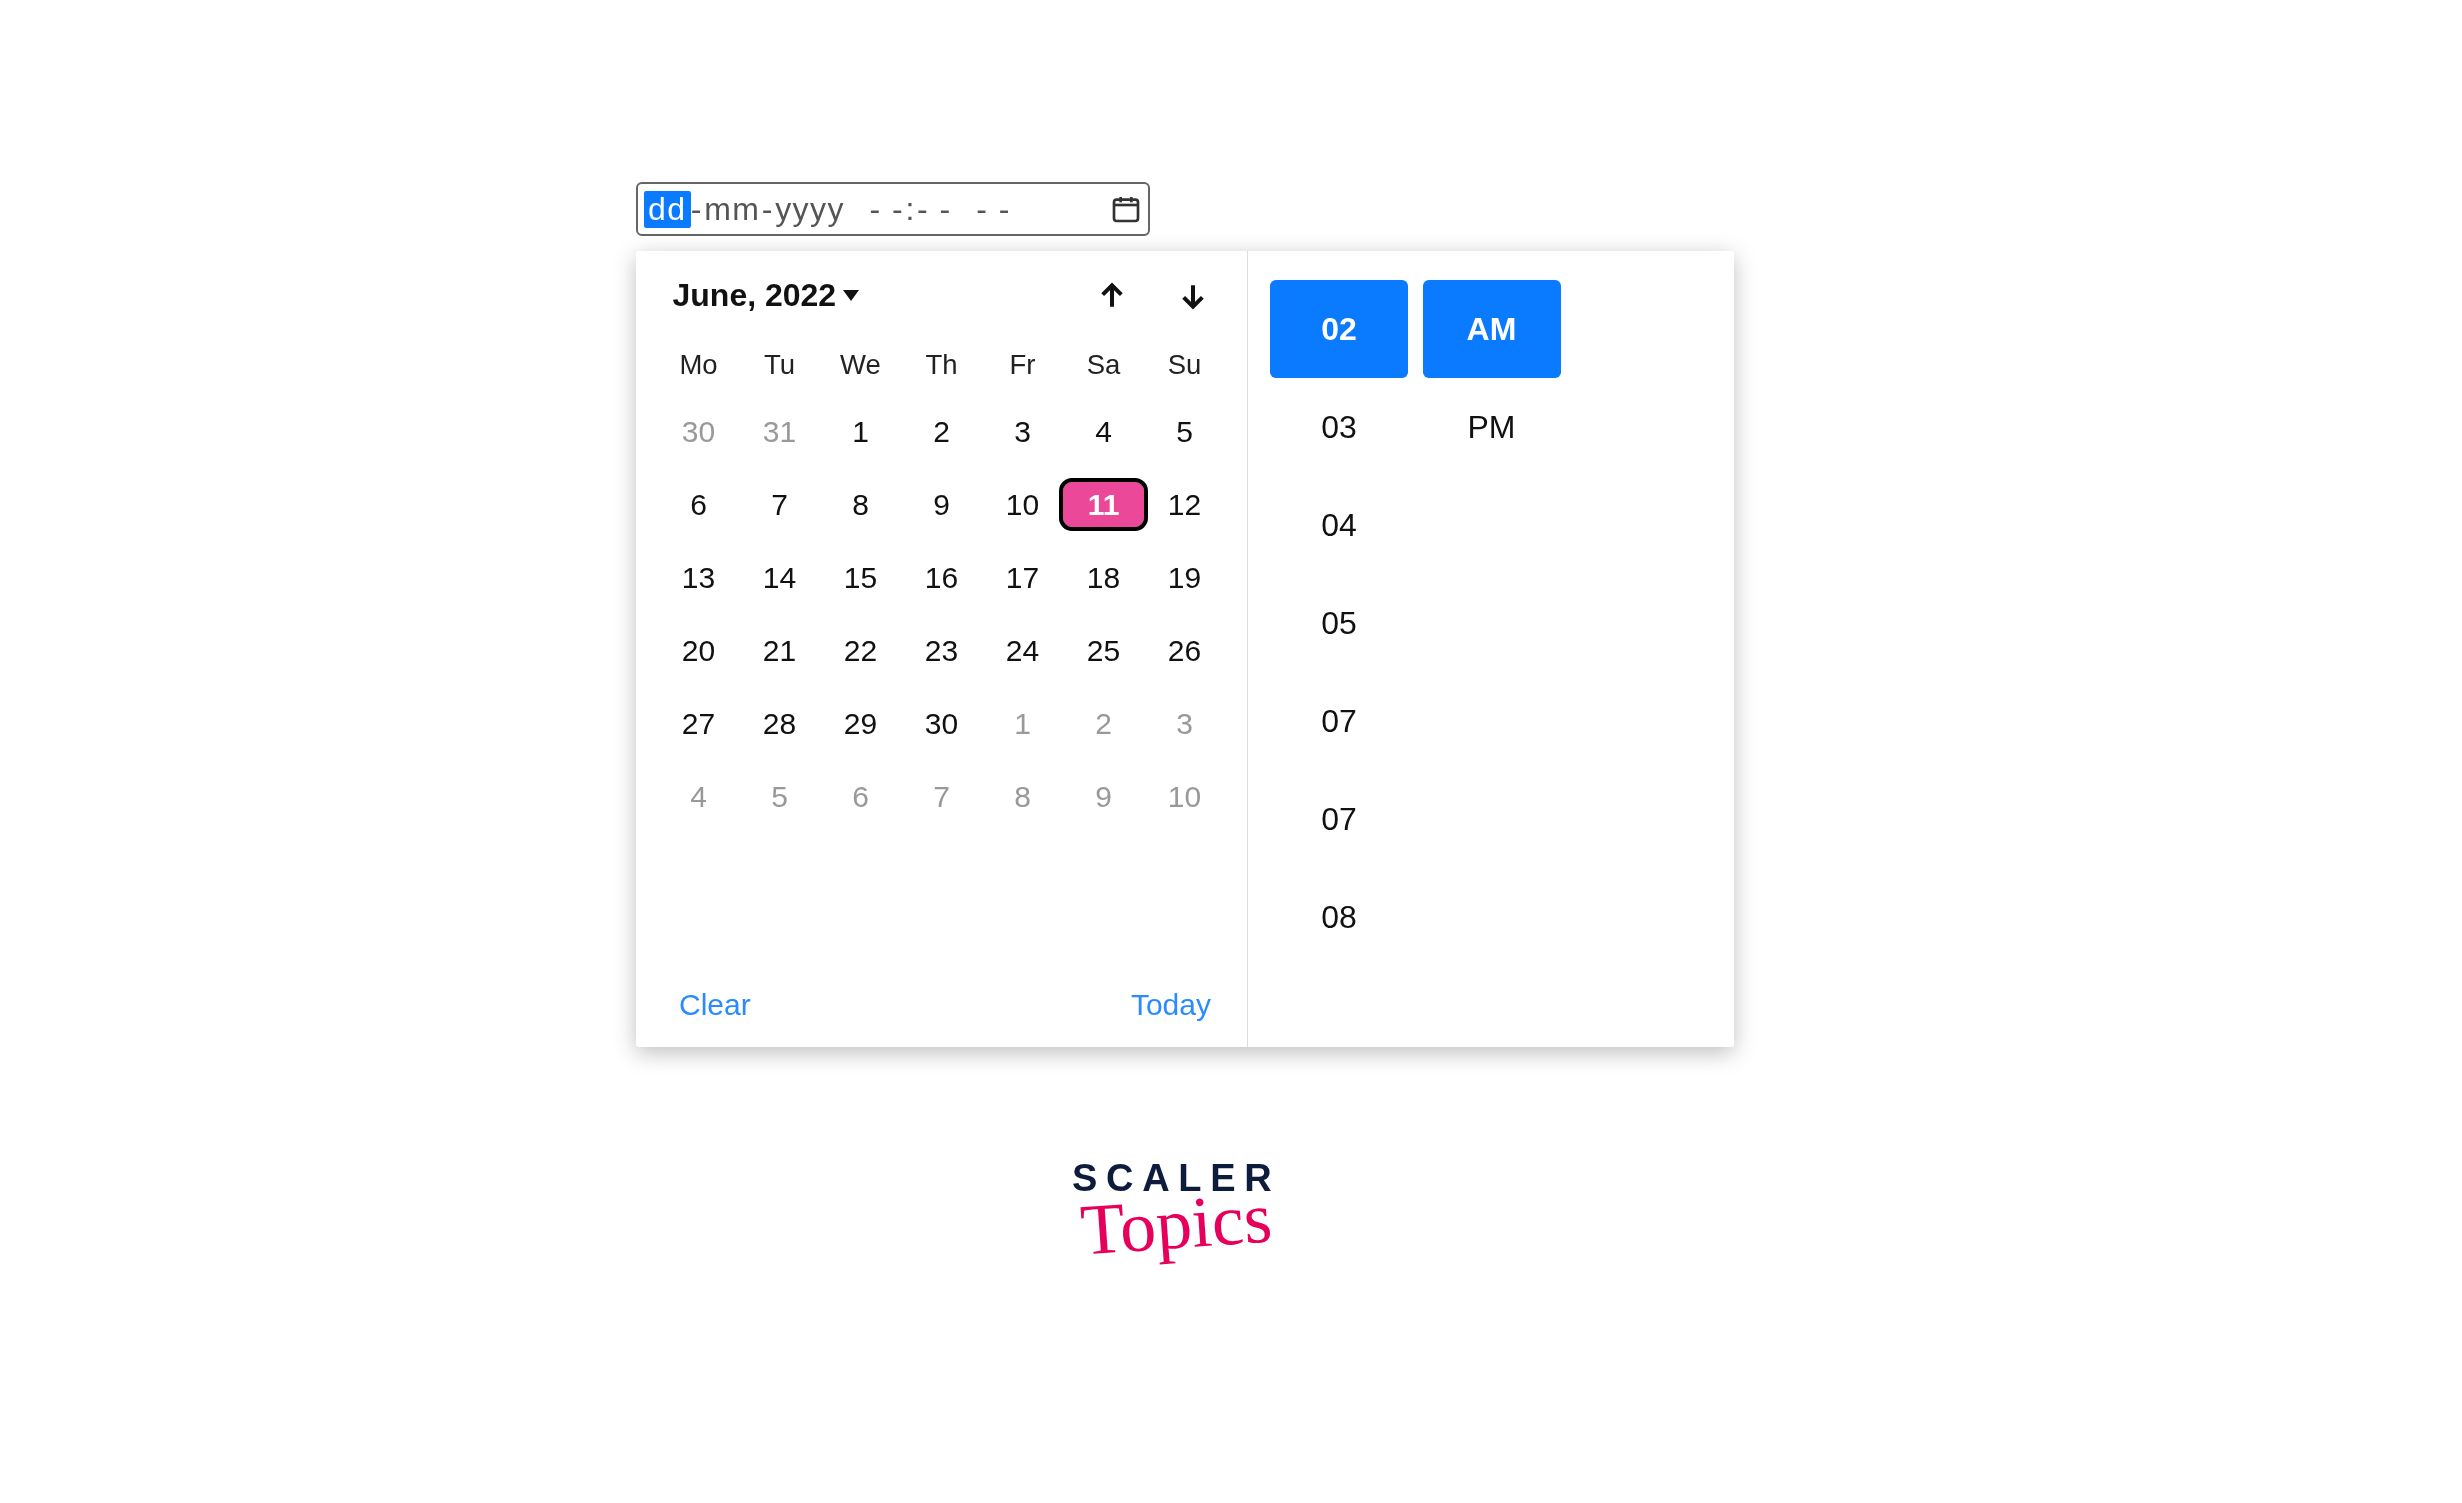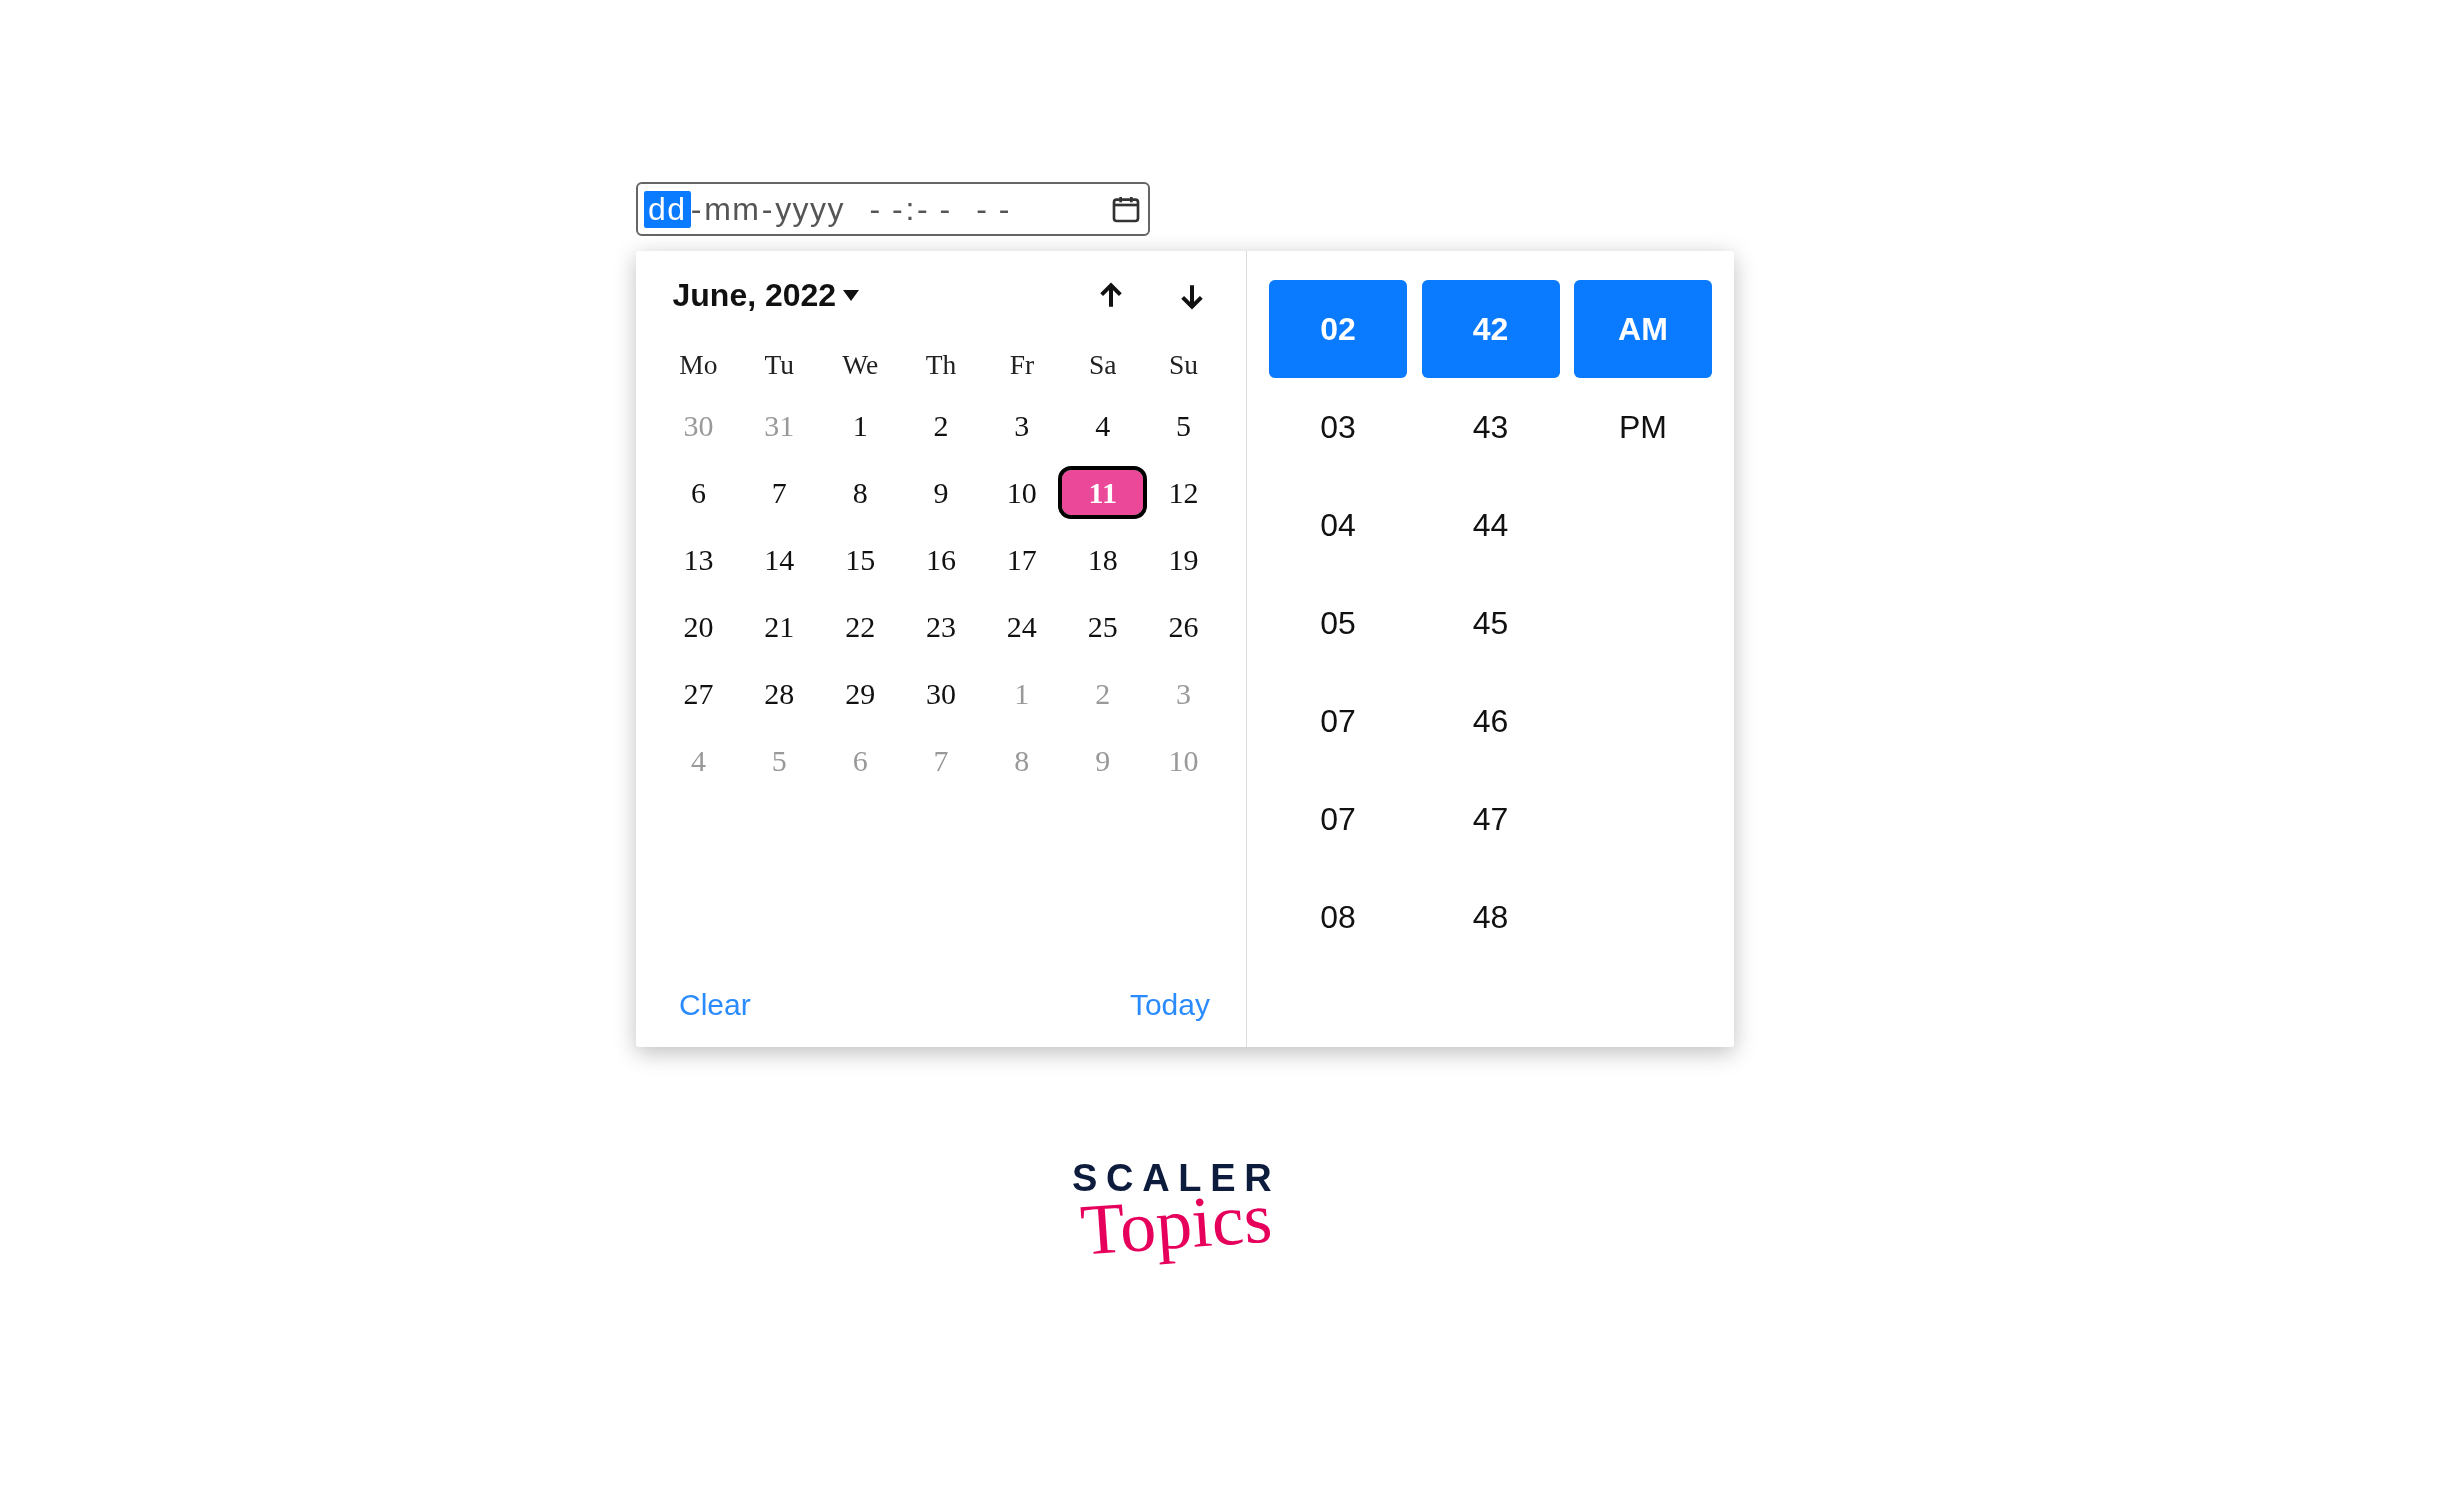--- a/index.html
+++ b/index.html
@@ -103,23 +103,22 @@
   .arrow-btn {
     width: 35px; height: 35px;
     display: flex; align-items: center; justify-content: center;
     cursor: pointer;
   }
   .arrow-btn svg { width: 32px; height: 32px; stroke: #111; stroke-width: 3; fill: none; }
 
   .cal-grid {
     display: grid;
     grid-template-columns: repeat(7, 1fr);
-    row-gap: 22px;
+    row-gap: 28px;
     text-align: center;
-    font-family: Liberation Serif, serif;
   }
   .cal-head {
     font-size: 27.5px;
     color: #222;
   }
   .cal-cell {
     font-size: 30px;
     color: #111;
     height: 45px;
     line-height: 45px;
@@ -306,29 +305,20 @@
       <div class="spinners">
         <div class="spin-col" id="hours-col">
             <div class="spin-cell selected">02</div>
             <div class="spin-cell">03</div>
             <div class="spin-cell">04</div>
             <div class="spin-cell">05</div>
             <div class="spin-cell">07</div>
             <div class="spin-cell">07</div>
             <div class="spin-cell">08</div>
           </div>
-        <div class="spin-col" id="minutes-col">
-            <div class="spin-cell selected">42</div>
-            <div class="spin-cell">43</div>
-            <div class="spin-cell">44</div>
-            <div class="spin-cell">45</div>
-            <div class="spin-cell">46</div>
-            <div class="spin-cell">47</div>
-            <div class="spin-cell">48</div>
-          </div>
         <div class="spin-col" id="ampm-col">
             <div class="spin-cell selected">AM</div>
             <div class="spin-cell">PM</div>
           </div>
       </div>
     </div>
 
   </div>
 
   <div class="logo">

